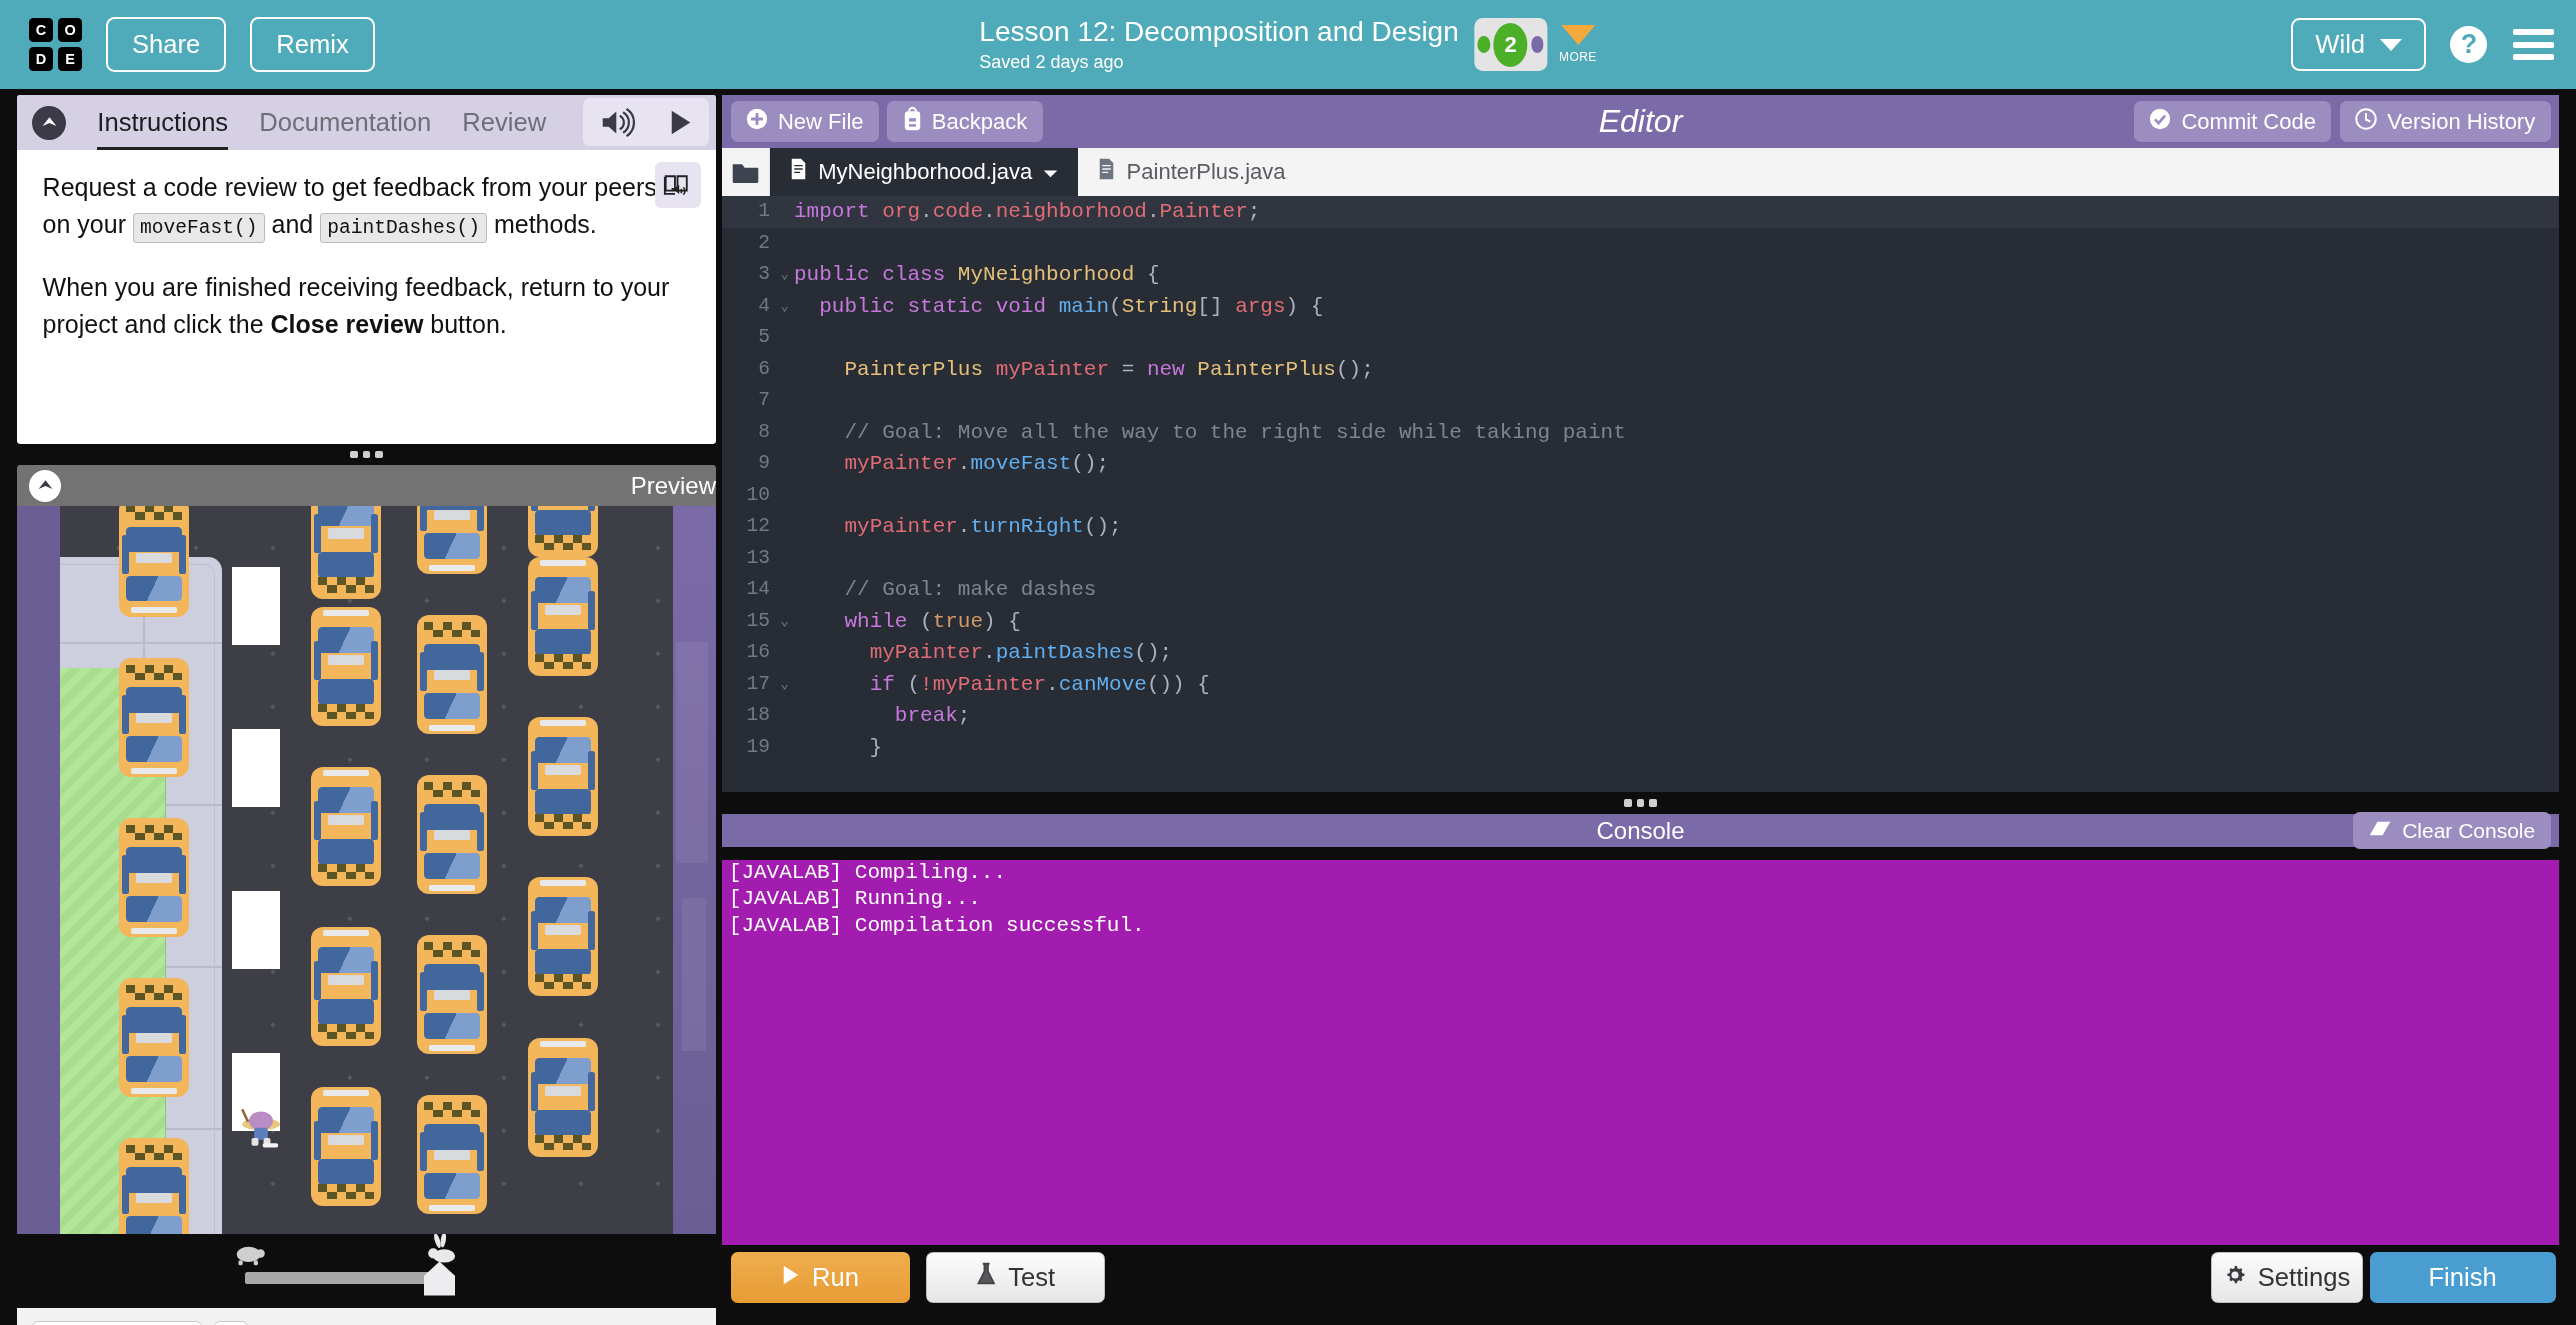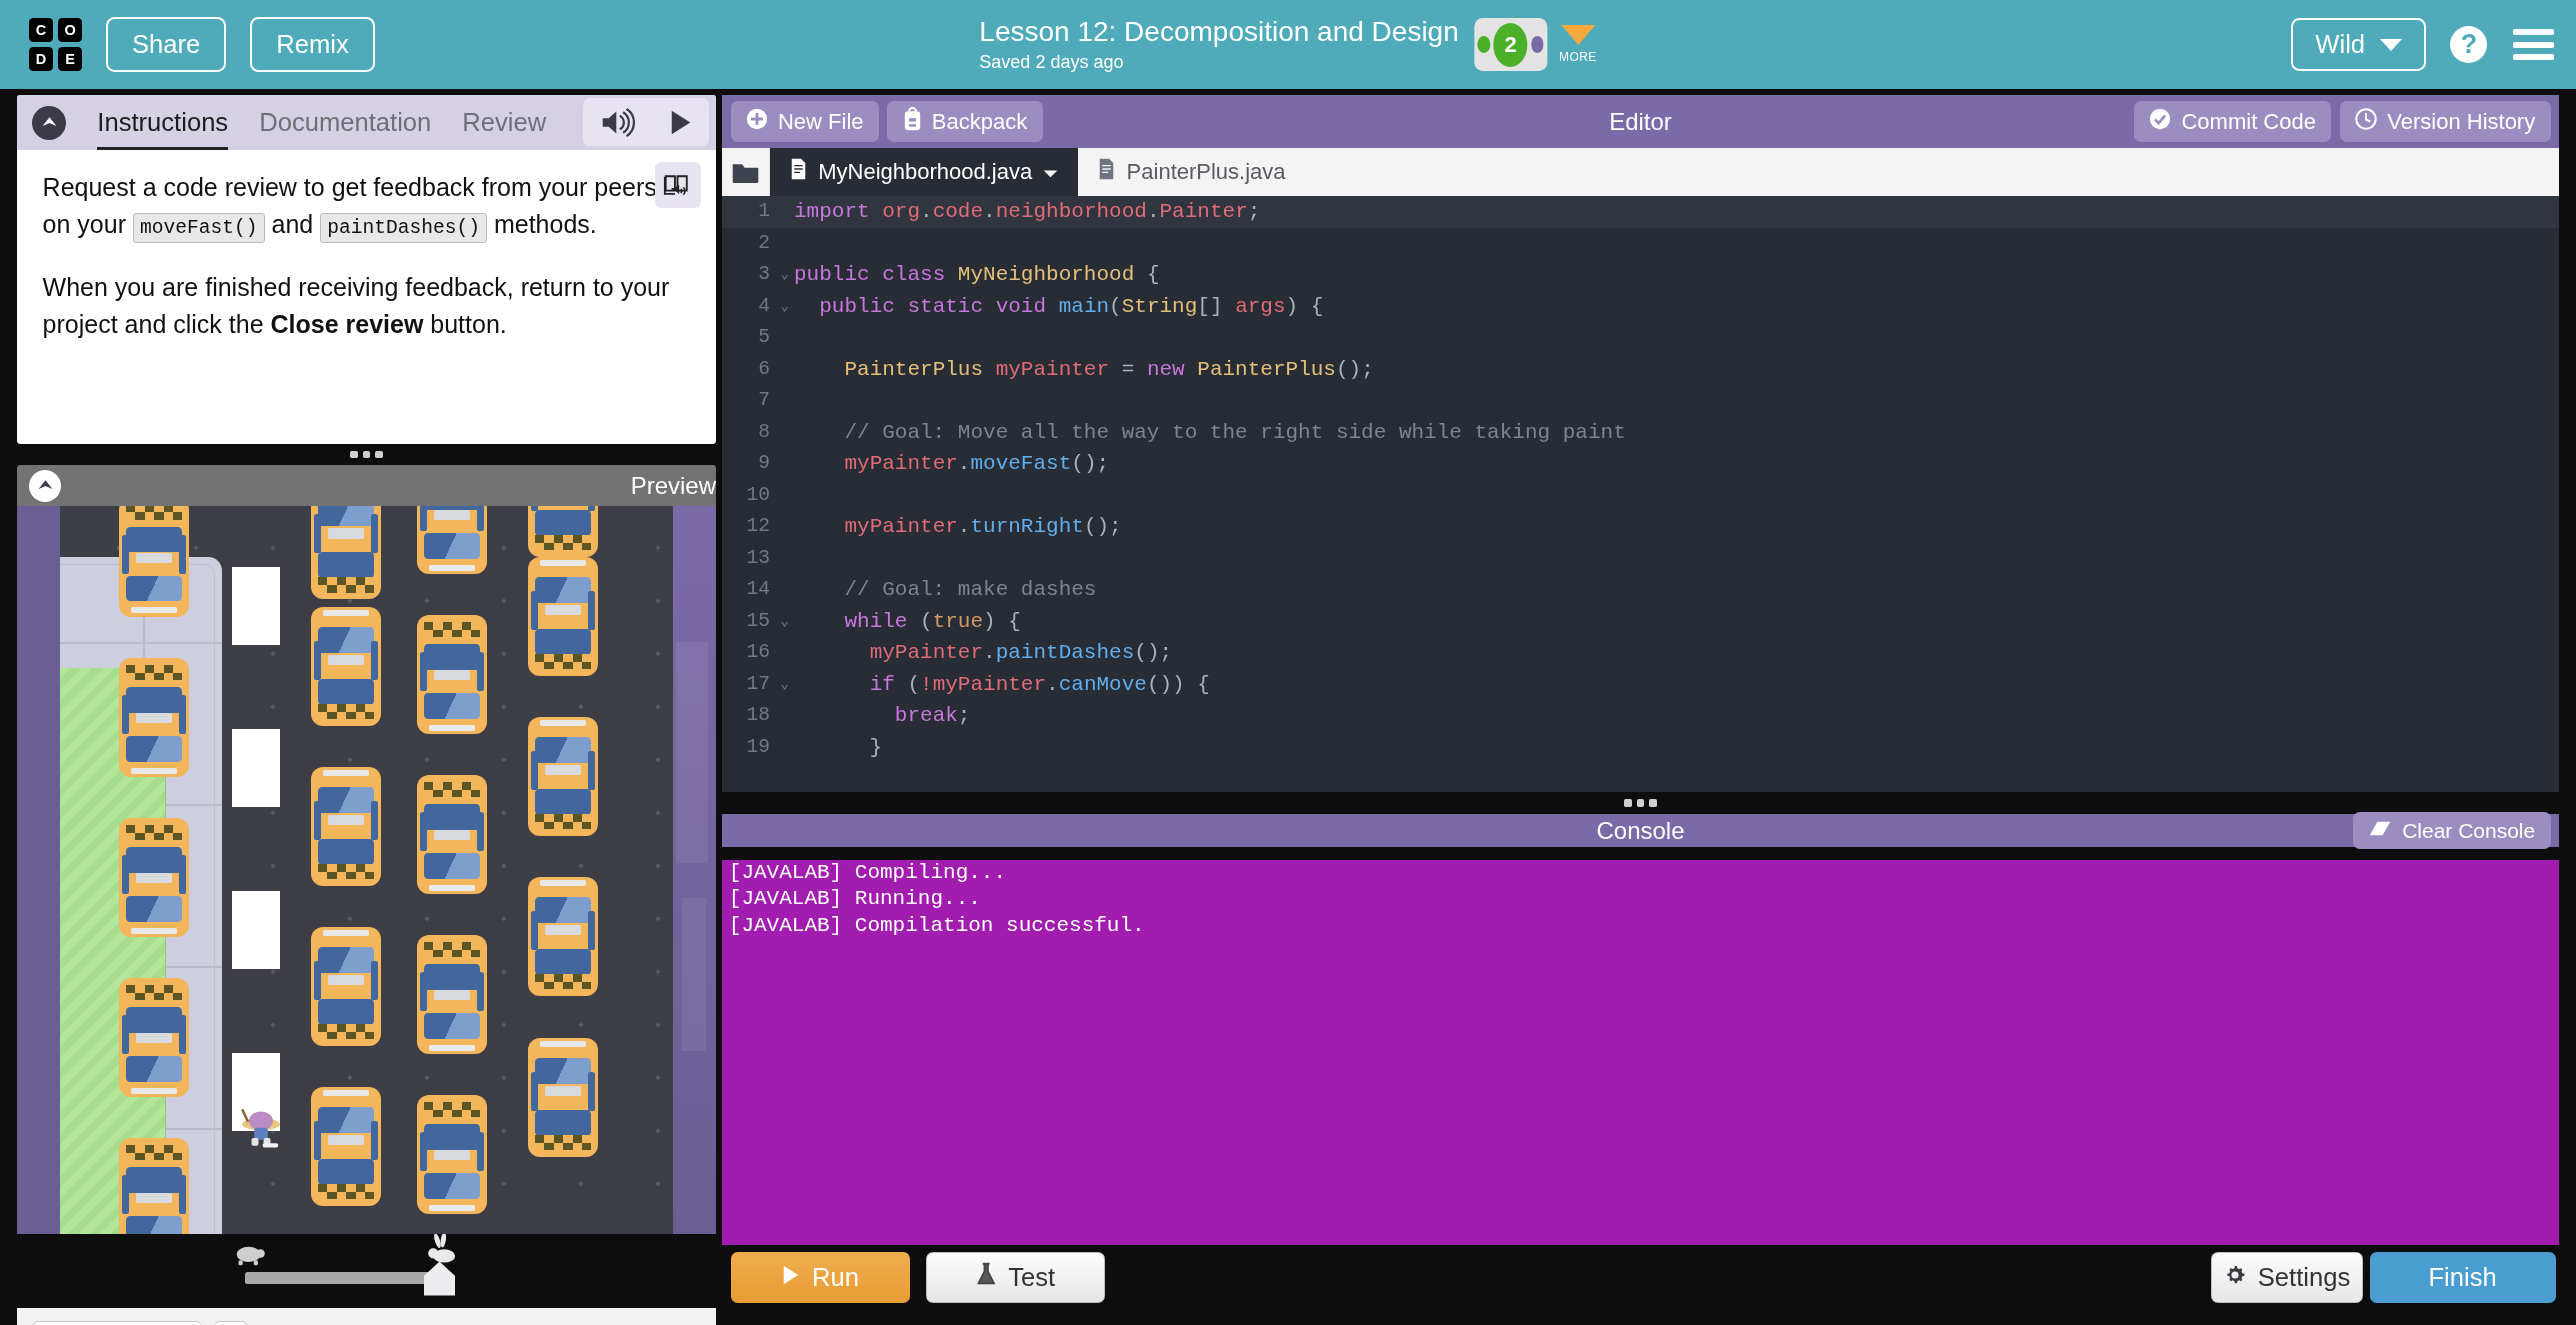--- a/index.html
+++ b/index.html
@@ -151,21 +151,21 @@
   #copyright-btn { width: 34px; height: 46px; background:#fff; border:0.9px solid #c8c8c8; border-radius:6px; display:flex; align-items:center; justify-content:center; cursor:pointer; font-size:22px; color:#333; }
 
   
   #right-col { position: absolute; left: 722px; top: 95px; width: 1837px; height: 1218px; }
 
   #editor-toolbar { position:absolute; left:0; top:0; width: 1837px; height: 53px; background:#7b6aa8; display:flex; align-items:center; }
   .tb-btn {
     background: #9b8dc0; border-radius: 6.8px; color:#fff; font-size: 22px; height: 41px;
     display:flex; align-items:center; gap: 10.2px; padding: 0 15.3px; margin-left: 8.5px; cursor:pointer; white-space: nowrap;
   }
-  #editor-label { position:absolute; left: 50%; transform: translateX(-50%); color:#fff; font-size: 24px; }
+  #editor-label { position:absolute; left: 50%; transform: translateX(-50%); color:#fff; font-size: 32px; font-style: italic; }
   #tb-right { position:absolute; right: 8.5px; display:flex; gap: 8.5px; }
 
   #tabs-row { position:absolute; left:0; top: 53px; width: 1837px; height: 48px; background:#f4f4f4; display:flex; align-items:stretch; }
   #folder-btn { width: 48px; background:#f4f4f4; display:flex; align-items:center; justify-content:center; cursor:pointer; border-right:0.9px solid #e0e0e0;}
   .ftab { display:flex; align-items:center; gap: 10.2px; padding: 0 19px; font-size: 22px; cursor:pointer; }
   .ftab.active { background:#282c34; color:#fff; }
   .ftab.inactive { background:#f4f4f4; color:#5a5a63; }
 
   #code-area { position:absolute; left:0; top: 101px; width: 1837px; height: 596px; background:#282c34; overflow:hidden; }
   #code-lines { font-family:"Liberation Mono", monospace; font-size: 21px; line-height: 31.5px; }

